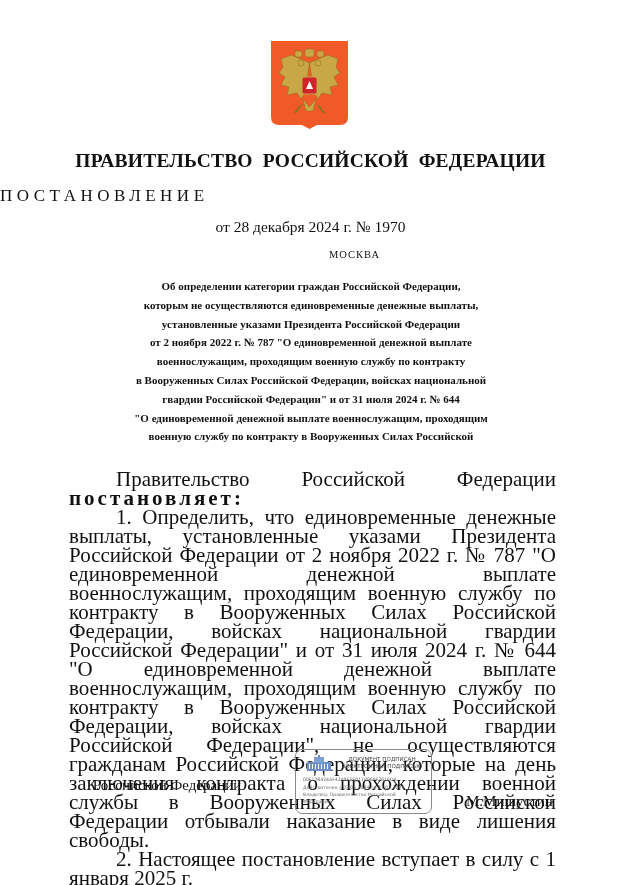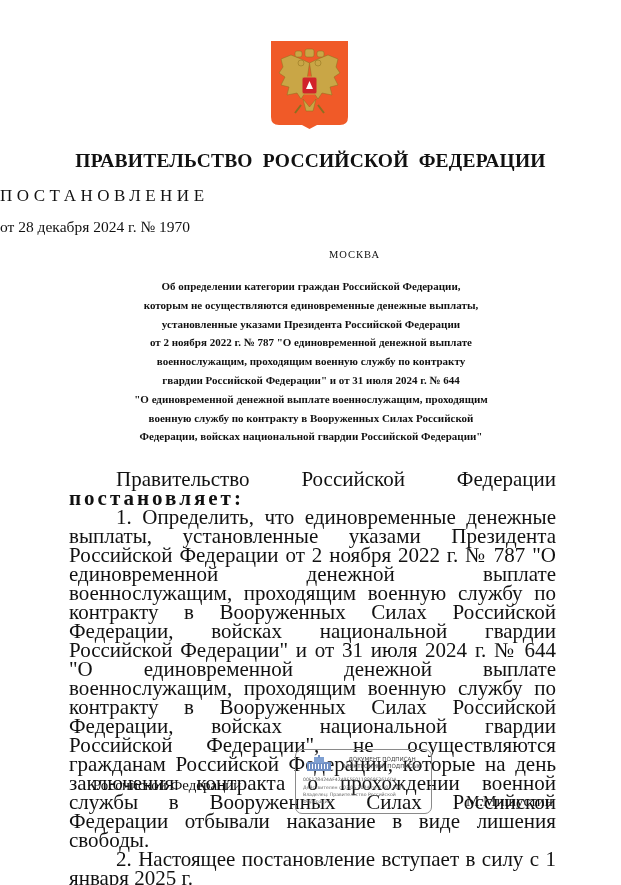--- a/index.html
+++ b/index.html
@@ -1,20 +1,20 @@
 <!DOCTYPE html>
 <html><head>
 <meta charset="utf-8">
 <style>
   html, body { margin: 0; padding: 0; background: #ffffff; }
   body { width: 621px; height: 885px; position: relative; overflow: hidden; font-family: "Liberation Serif", "DejaVu Serif", serif; color: #111; }
   .emblem { position: absolute; left: 271px; top: 41px; width: 77px; height: 88px; }
   .gov-title { position: absolute; top: 150px; left: 0; width: 621px; text-align: center; font-weight: bold; font-size: 19.5px; letter-spacing: 0.2px; word-spacing: 5px; }
   .doc-type { position: absolute; top: 186px; left: 0; width: 621px; text-align: left; font-size: 17px; letter-spacing: 4.5px; }
-  .doc-date { position: absolute; top: 218px; left: 0; width: 621px; text-align: left; font-size: 15.5px; }
+  .doc-date { position: absolute; top: 218px; left: 0; width: 621px; text-align: center; font-size: 15.5px; }
   .doc-city { position: absolute; top: 249px; left: 0; width: 621px; text-align: center; font-size: 10.5px; letter-spacing: 1px; padding-left: 44px; }
   .subject { position: absolute; top: 277px; left: 60px; width: 502px; text-align: center; font-weight: bold; font-size: 11px; line-height: 18.8px; }
   .body-text { position: absolute; top: 470px; left: 69px; width: 487px; font-size: 21px; line-height: 19px; text-align: justify; }
   .body-text p { margin: 0; }
   .indent { text-indent: 47px; }
   .spaced { font-weight: bold; letter-spacing: 3px; }
   .signer-title { position: absolute; top: 776px; left: 62px; width: 210px; text-align: center; font-size: 15px; line-height: 19px; }
   .signer-name { position: absolute; top: 793px; left: 466px; font-size: 15px; }
   .stamp { position: absolute; left: 295px; top: 749px; width: 137px; height: 65px; border: 1.5px solid #8a8a8a; border-radius: 7px; box-sizing: border-box; font-family: "DejaVu Sans", sans-serif; color: #555; }
   .stamp-head { position: absolute; left: 10px; top: 5px; width: 120px; }
@@ -48,24 +48,24 @@
   <div class="doc-type">ПОСТАНОВЛЕНИЕ</div>
   <div class="doc-date">от 28 декабря 2024 г. № 1970</div>
   <div class="doc-city">МОСКВА</div>
 
   <div class="subject">
     <div>Об определении категории граждан Российской Федерации,</div>
     <div>которым не осуществляются единовременные денежные выплаты,</div>
     <div>установленные указами Президента Российской Федерации</div>
     <div>от 2 ноября 2022 г. № 787 "О единовременной денежной выплате</div>
     <div>военнослужащим, проходящим военную службу по контракту</div>
+    <div>в Вооруженных Силах Российской Федерации, войсках национальной</div>
     <div>гвардии Российской Федерации" и от 31 июля 2024 г. № 644</div>
     <div>"О единовременной денежной выплате военнослужащим, проходящим</div>
     <div>военную службу по контракту в Вооруженных Силах Российской</div>
-    <div>Федерации, войсках национальной гвардии Российской Федерации"</div>
   </div>
 
   <div class="body-text">
     <p class="indent"><span>Правительство Российской Федерации</span> <span class="spaced">постановляет:</span></p>
     <p class="indent">1. Определить, что единовременные денежные выплаты, установленные указами Президента Российской Федерации от 2 ноября 2022 г. № 787 "О единовременной денежной выплате военнослужащим, проходящим военную службу по контракту в Вооруженных Силах Российской Федерации, войсках национальной гвардии Российской Федерации" и от 31 июля 2024 г. № 644 "О единовременной денежной выплате военнослужащим, проходящим военную службу по контракту в Вооруженных Силах Российской Федерации, войсках национальной гвардии Российской Федерации", не осуществляются гражданам Российской Федерации, которые на день заключения контракта о прохождении военной службы в Вооруженных Силах Российской Федерации отбывали наказание в виде лишения свободы.</p>
     <p class="indent">2. Настоящее постановление вступает в силу с 1 января 2025 г.</p>
   </div>
 
   <div class="signer-title">
     <div>Российской Федерации</div>

